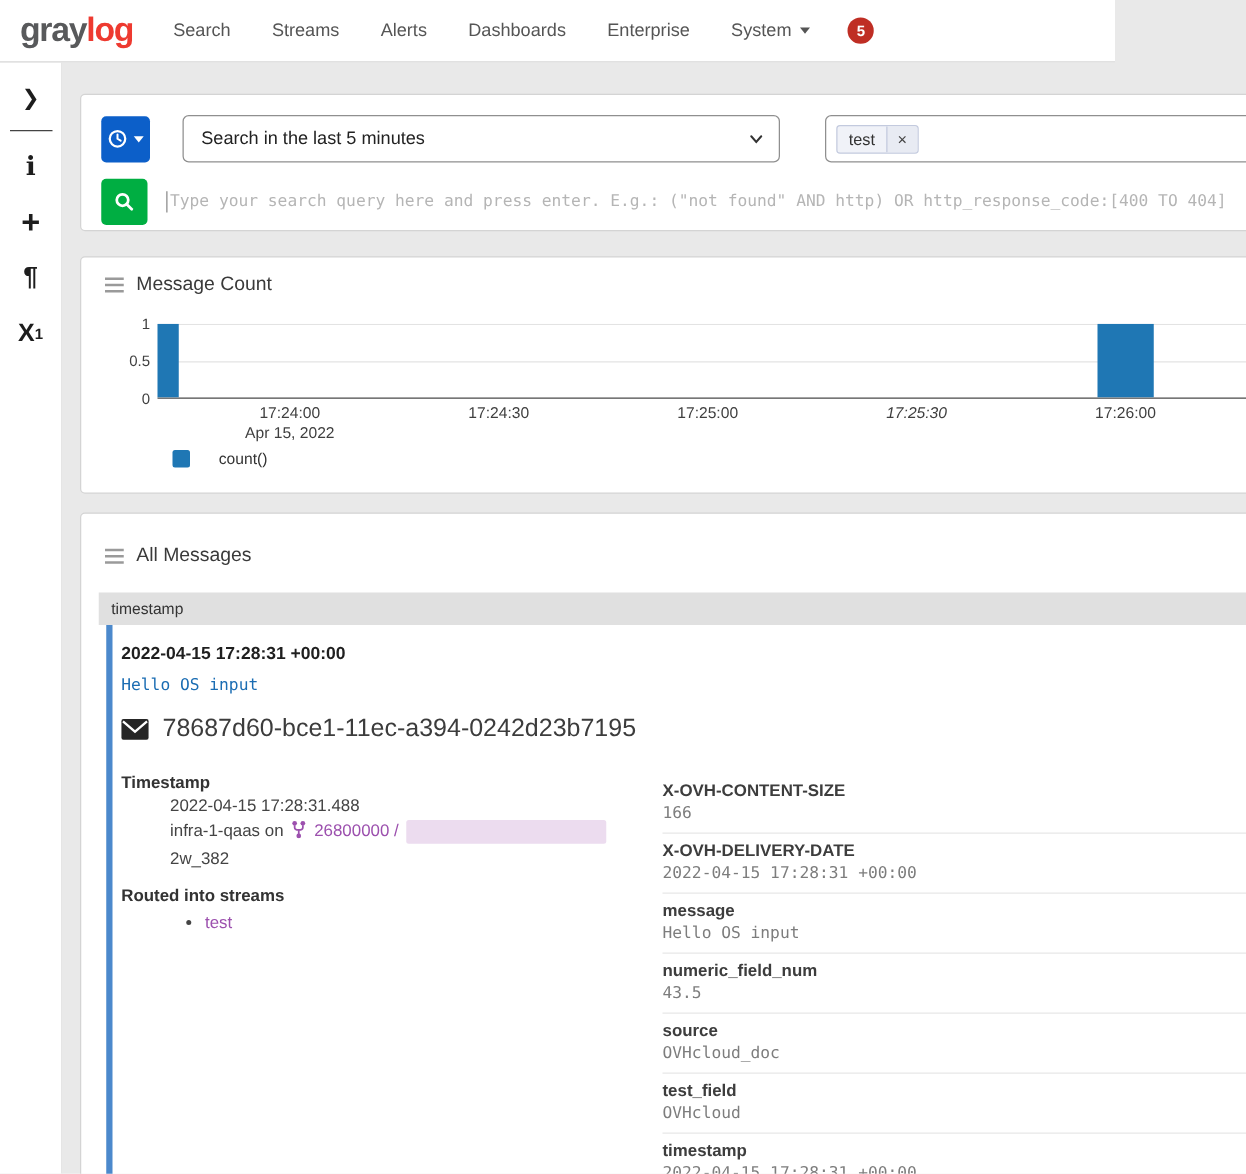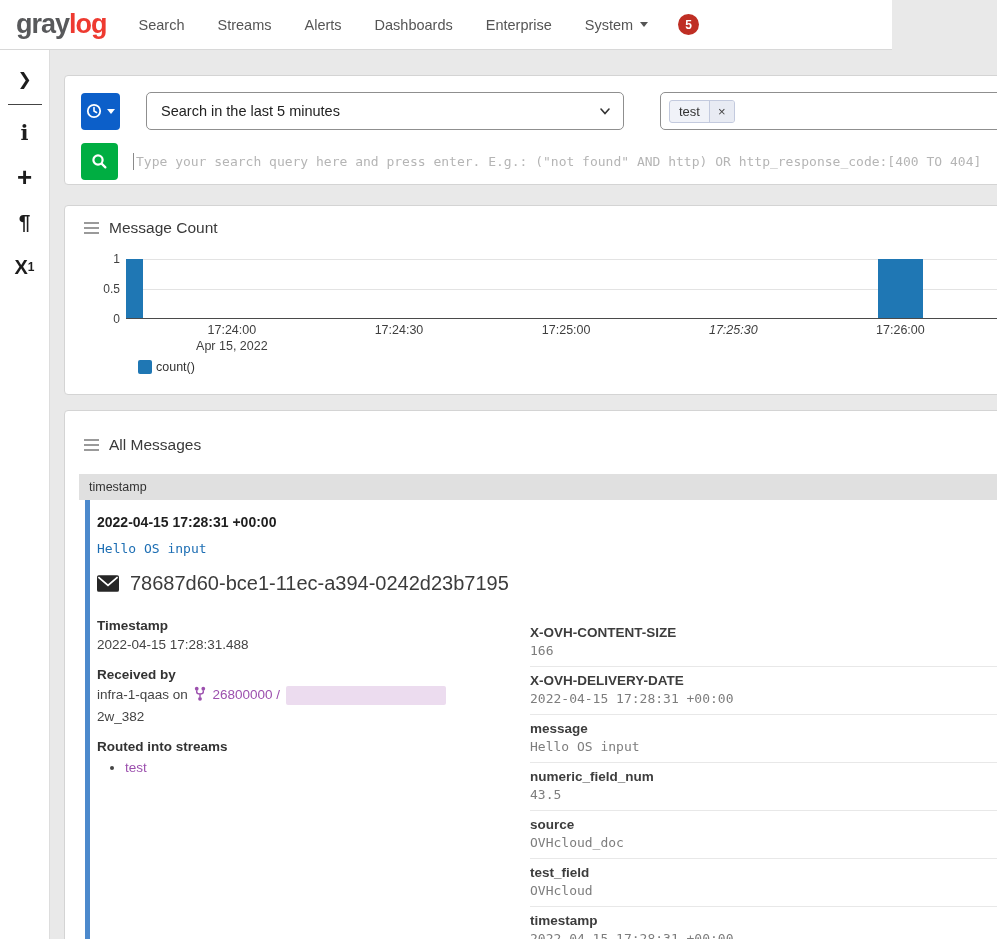--- a/index.html
+++ b/index.html
@@ -67,35 +67,35 @@
 
   
   .chart{position:relative;height:140px;}
   .plot{position:absolute;left:61px;right:0;top:13px;height:60px;border-bottom:1px solid #4a4a4a;overflow:hidden;}
   .gridline{position:absolute;left:0;right:0;height:1px;background:#e3e3e3;}
   .bar{position:absolute;bottom:0;}
   .y-label{position:absolute;width:55px;text-align:right;font-size:12px;color:#3f3f3f;}
   .x-axis{position:absolute;left:61px;right:0;top:77px;height:15px;}
   .x-tick{position:absolute;transform:translateX(-50%);font-size:12.5px;color:#3f3f3f;white-space:nowrap;}
   .x-date{position:absolute;transform:translateX(-50%);top:16px;font-size:12.5px;color:#3f3f3f;white-space:nowrap;}
-  .legend{position:absolute;left:73px;top:114px;display:flex;align-items:center;gap:4px;}
+  .legend{position:absolute;left:73px;top:114px;display:flex;align-items:center;gap:23px;}
   .legend-swatch{width:14px;height:14px;border-radius:2px;background:var(--bar-blue);}
   .legend-label{font-size:12.5px;color:#333;}
 
   
   .msg-table-header{margin:11px 0 0 14px;background:#e0e0e0;color:#333;font-size:12.5px;padding:6px 10px;cursor:pointer;}
   .message{margin-left:20px;border-left:5px solid var(--message-border-blue);padding:14px 10px 0 7px;min-height:440px;}
   .msg-ts{font-size:14px;font-weight:bold;color:#1f1f1f;cursor:pointer;}
   .msg-preview{margin-top:11px;font-size:13px;color:var(--message-preview-blue);}
   .msg-id-row{margin-top:16px;display:flex;align-items:center;gap:11px;font-size:20px;color:#3c3c3c;}
   .msg-details{display:flex;margin-top:23px;}
   .meta-col{width:433px;flex-shrink:0;}
   .meta-col dt{font-size:13.5px;font-weight:bold;color:#333;margin-top:15px;}
   .meta-col dt:first-child{margin-top:0;}
-  .meta-col dd{font-size:13.5px;color:#444;margin-top:4px;}
+  .meta-col dd{font-size:13.5px;color:#444;margin-top:4px;margin-left:39px;}
   .node-name{text-align:right;}
   .plink{color:var(--link-purple);text-decoration:none;cursor:pointer;}
   .redacted{display:inline-block;vertical-align:middle;width:160px;height:19px;background:#ecdcef;border-radius:2px;margin-left:2px;}
   .streams-ul{margin:6px 0 0 28px;}
   .streams-ul li{font-size:13.5px;color:#444;}
   .fields-col{flex:1;margin-top:1px;}
   .field{padding:6px 0 8px 0;border-bottom:1px solid #e8e8e8;}
   .field:last-child{border-bottom:none;}
   .field-name{font-size:13.5px;font-weight:bold;color:#3d3d3d;cursor:pointer;}
   .field-value{margin-top:3px;font-size:13px;color:#7d7d7d;}
@@ -237,21 +237,20 @@
           <polyline points="1.5,2 12,11 22.5,2" fill="none" stroke="#fff" stroke-width="2"></polyline>
         </svg>
       <span>78687d60-bce1-11ec-a394-0242d23b7195</span>
     </div>
 
     <div class="msg-details">
       <dl class="meta-col">
         <dt>Timestamp</dt>
         <dd>2022-04-15 17:28:31.488</dd>
 
-        <dt>Received by</dt>
         <dd>
           <span class="node-name">infra-1-qaas</span>
           <span>on</span>
           <svg class="fork-icon" width="12" height="15" viewBox="0 0 12 16">
               <circle cx="2.5" cy="2.8" r="2" fill="#9c50ae"></circle>
               <circle cx="9.5" cy="2.8" r="2" fill="#9c50ae"></circle>
               <circle cx="6" cy="13.6" r="2" fill="#9c50ae"></circle>
               <path d="M2.5 4.5 v1.8 q0 2.2 3.5 2.2 t3.5 -2.2 V4.5 M6 8.5 v3.5" fill="none" stroke="#9c50ae" stroke-width="1.5"></path>
             </svg>
           <a class="plink">26800000</a>

